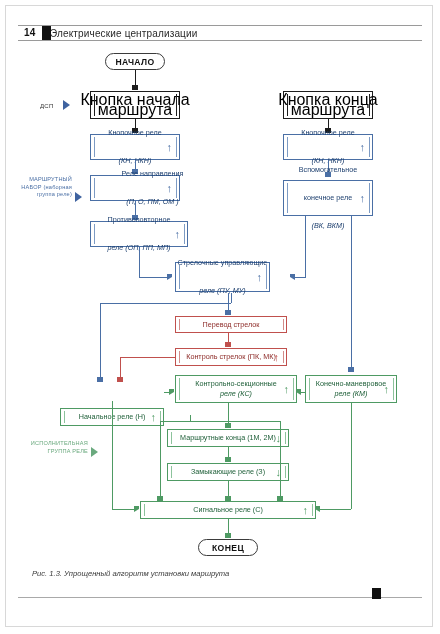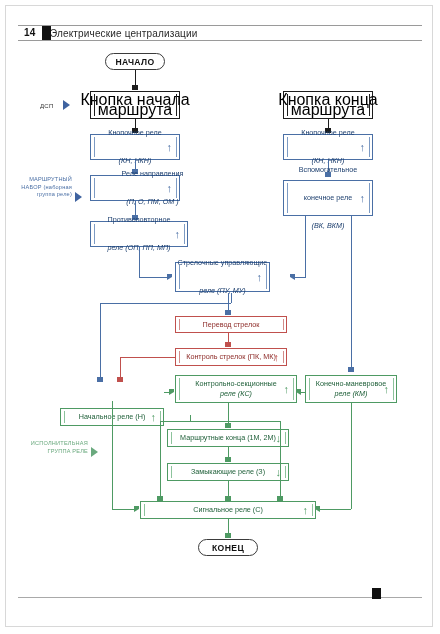--- a/index.html
+++ b/index.html
@@ -271,16 +271,17 @@
     <span class="sarr greenc">↑</span>
   </div>
   <div class="ln-v c-gr" style="left:227.5px;top:519px;height:18px;"></div>
   <div class="ah ah-d a-gr" style="left:224.5px;top:533px;"></div>
 
   <div class="node term" style="left:198px;top:539px;width:60px;height:17px;">
     <span class="ln">КОНЕЦ</span>
   </div>
 
   <div class="cap">
+    <div>Рис. 1.3. Упрощенный алгоритм установки маршрута</div>
   </div>
   <div class="cap-rule"></div>
   <div class="endmark"></div>
 </div>
 
 </body></html>

